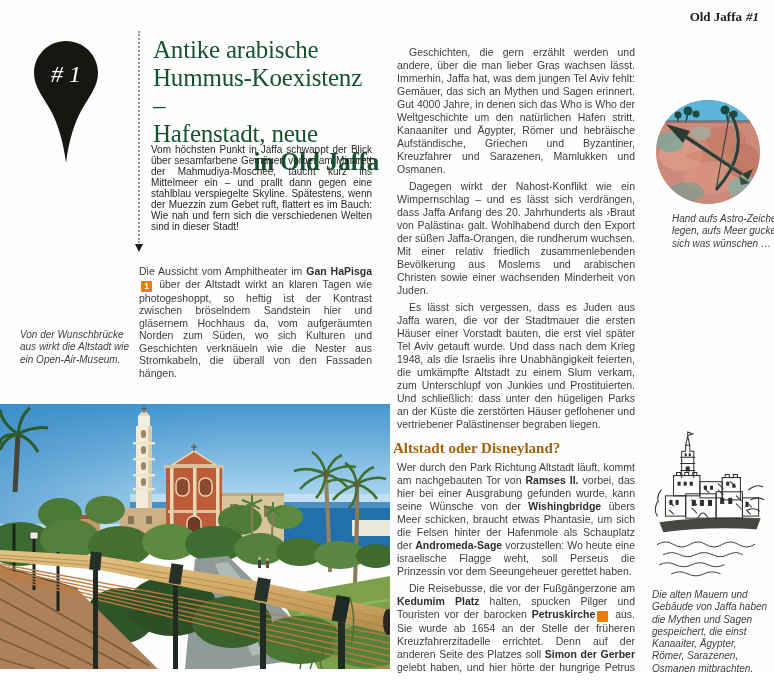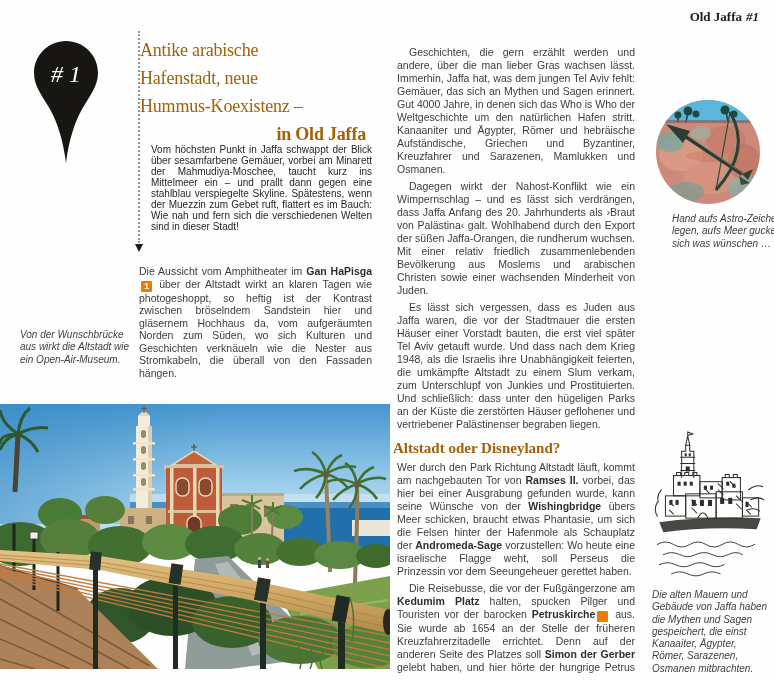--- a/index.html
+++ b/index.html
@@ -11,21 +11,21 @@
   .pagehead .num{font-style:italic;margin-left:4px;}
 
   
   .pin{position:absolute;left:31px;top:39px;width:70px;height:130px;}
 
   
   .dotrule{position:absolute;left:138px;top:31px;height:212px;width:0;border-left:2px dotted #97978f;}
   .rule-arrow{position:absolute;left:135px;top:244px;width:0;height:0;border-left:4.5px solid transparent;border-right:4.5px solid transparent;border-top:8px solid #1a1a18;}
 
   
-  .title{position:absolute;left:140px;top:36px;width:226px;font-family:"Liberation Serif",serif;font-size:18px;line-height:28px;color:#a16207;letter-spacing:-0.2px;}
+  .title{position:absolute;left:153px;top:36px;width:226px;font-family:"Liberation Serif",serif;font-size:25px;line-height:28px;color:#14532d;letter-spacing:-0.2px;}
   .title .bold{font-weight:bold;text-align:right;}
 
   
   .intro{position:absolute;left:151px;top:144px;width:221px;font-size:10px;line-height:11px;font-weight:normal;color:#262624;text-align:justify;max-height:124px;overflow:hidden;}
 
   
   .leftpar{position:absolute;left:139px;top:265px;width:233px;font-size:10.5px;line-height:12.5px;text-align:justify;color:#3c3c3a;max-height:132px;overflow:hidden;}
 
   b.term{font-weight:bold;color:#2e2e2c;}
 
@@ -65,22 +65,22 @@
   <svg class="pin" viewBox="0 0 70 130">
     <path d="M35,2 C52.7,2 67,16.3 67,34 C67,48 58,57.5 50,72 C44,83 38,100 35,124 C32,100 26,83 20,72 C12,57.5 3,48 3,34 C3,16.3 17.3,2 35,2 Z" fill="#171612"></path>
     <text x="35" y="43" text-anchor="middle" font-family="Liberation Serif, serif" font-style="italic" font-size="24" fill="#ffffff"># 1</text>
   </svg>
 
   <div class="dotrule"></div>
   <div class="rule-arrow"></div>
 
   <div class="title">
     <div>Antike arabische</div>
+    <div>Hummus-Koexistenz –</div>
     <div>Hafenstadt, neue</div>
-    <div>Hummus-Koexistenz –</div>
     <div class="bold">in Old Jaffa</div>
   </div>
 
   <div class="intro">Vom höchsten Punkt in Jaffa schwappt der Blick über sesamfarbene Gemäuer, vorbei am Minarett der Mahmudiya-Moschee, taucht kurz ins Mittelmeer ein – und prallt dann gegen eine stahlblau verspiegelte Skyline. Spätestens, wenn der Muezzin zum Gebet ruft, flattert es im Bauch: Wie nah und fern sich die verschiedenen Welten sind in dieser Stadt!</div>
 
   <div class="leftpar"><span>Die Aussicht vom Amphitheater im </span><b class="term">Gan HaPisga</b><span class="badge">1</span><span> über der Altstadt wirkt an klaren Tagen wie photogeshoppt, so heftig ist der Kontrast zwischen bröselndem Sandstein hier und gläsernem Hochhaus da, vom aufgeräumten Norden zum Süden, wo sich Kulturen und Geschichten verknäueln wie die Nester aus Stromkabeln, die überall von den Fassaden hängen.</span></div>
 
   <div class="caption cap-left">Von der Wunschbrücke aus wirkt die Altstadt wie ein Open-Air-Museum.</div>
 
   <svg class="photo" viewBox="0 0 390 265" preserveAspectRatio="none">

